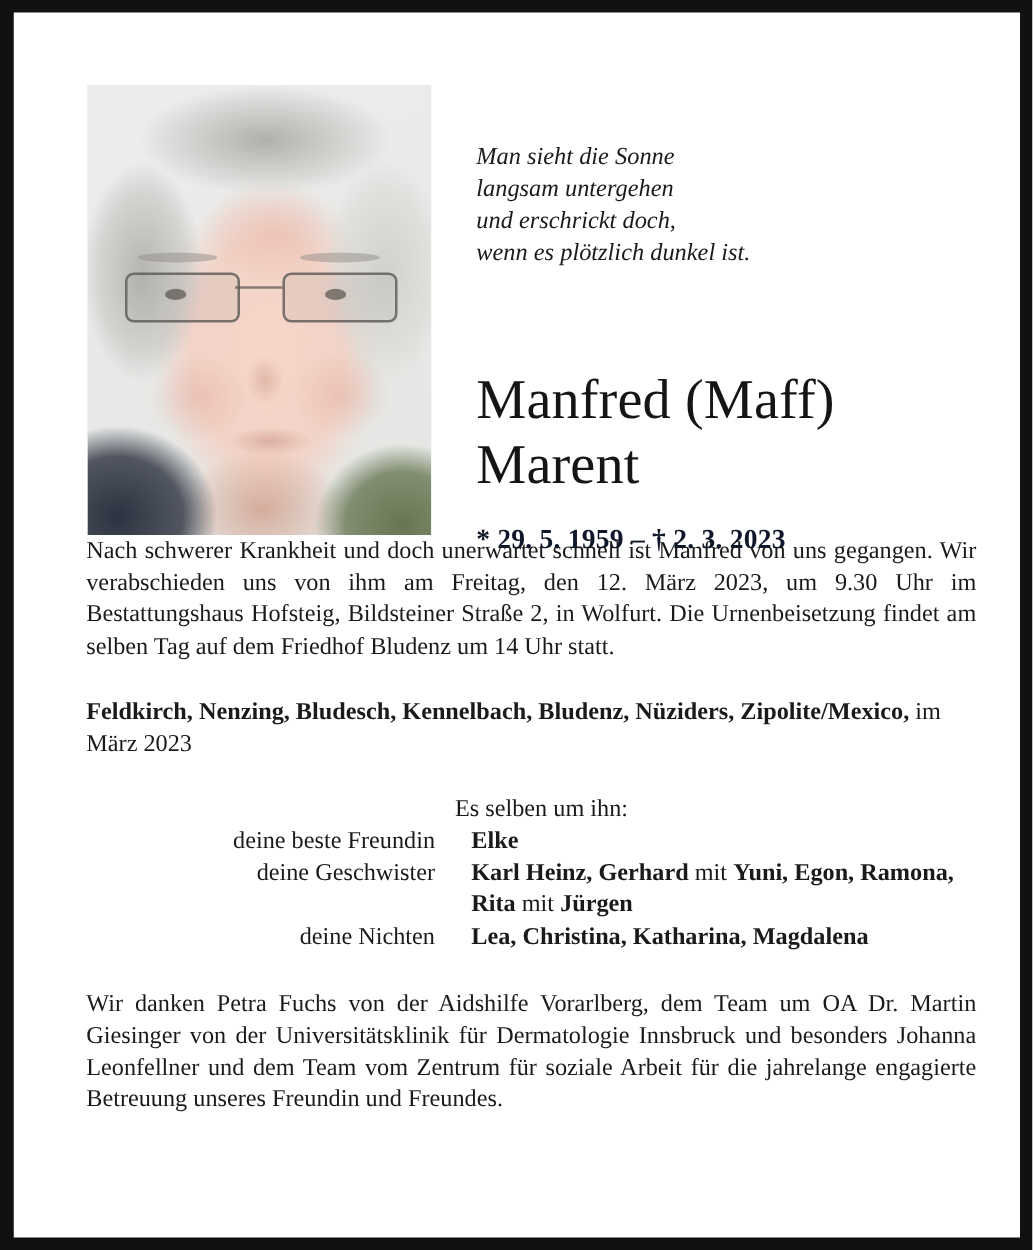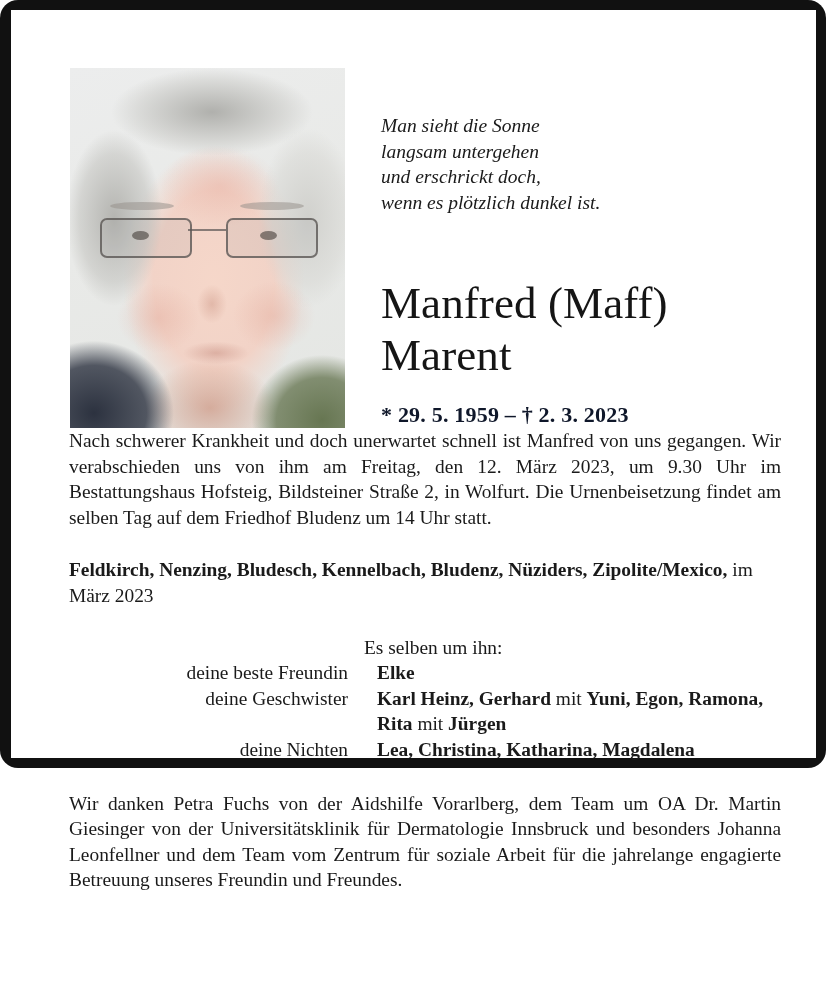--- a/index.html
+++ b/index.html
@@ -13,24 +13,23 @@
     height: 1000px;
     overflow: hidden;
     font-family: "Liberation Serif", "DejaVu Serif", serif;
     color: #1a1a1a;
   }
 
   
   .notice-frame {
     box-sizing: border-box;
     width: 826px;
-    height: 768px;
+    height: 1000px;
     background: #111111;
     padding: 10px 10px 10px 11px;
-    border-radius: 18px;
   }
   .notice-page {
     box-sizing: border-box;
     width: 100%;
     height: 100%;
     background: #ffffff;
     position: relative;
     padding: 0;
   }
 
@@ -136,21 +135,21 @@
     font-size: 19.5px;
     line-height: 25.5px;
     color: #1a1a1a;
     white-space: pre-line;
   }
 
   
   .name-block {
     position: absolute;
     left: 370px;
-    top: 267px;
+    top: 283px;
     width: 400px;
   }
   .name-block .full-name {
     font-size: 45px;
     line-height: 52px;
     font-weight: 400;
     letter-spacing: 0.1px;
     color: #151515;
     white-space: pre-line;
   }

